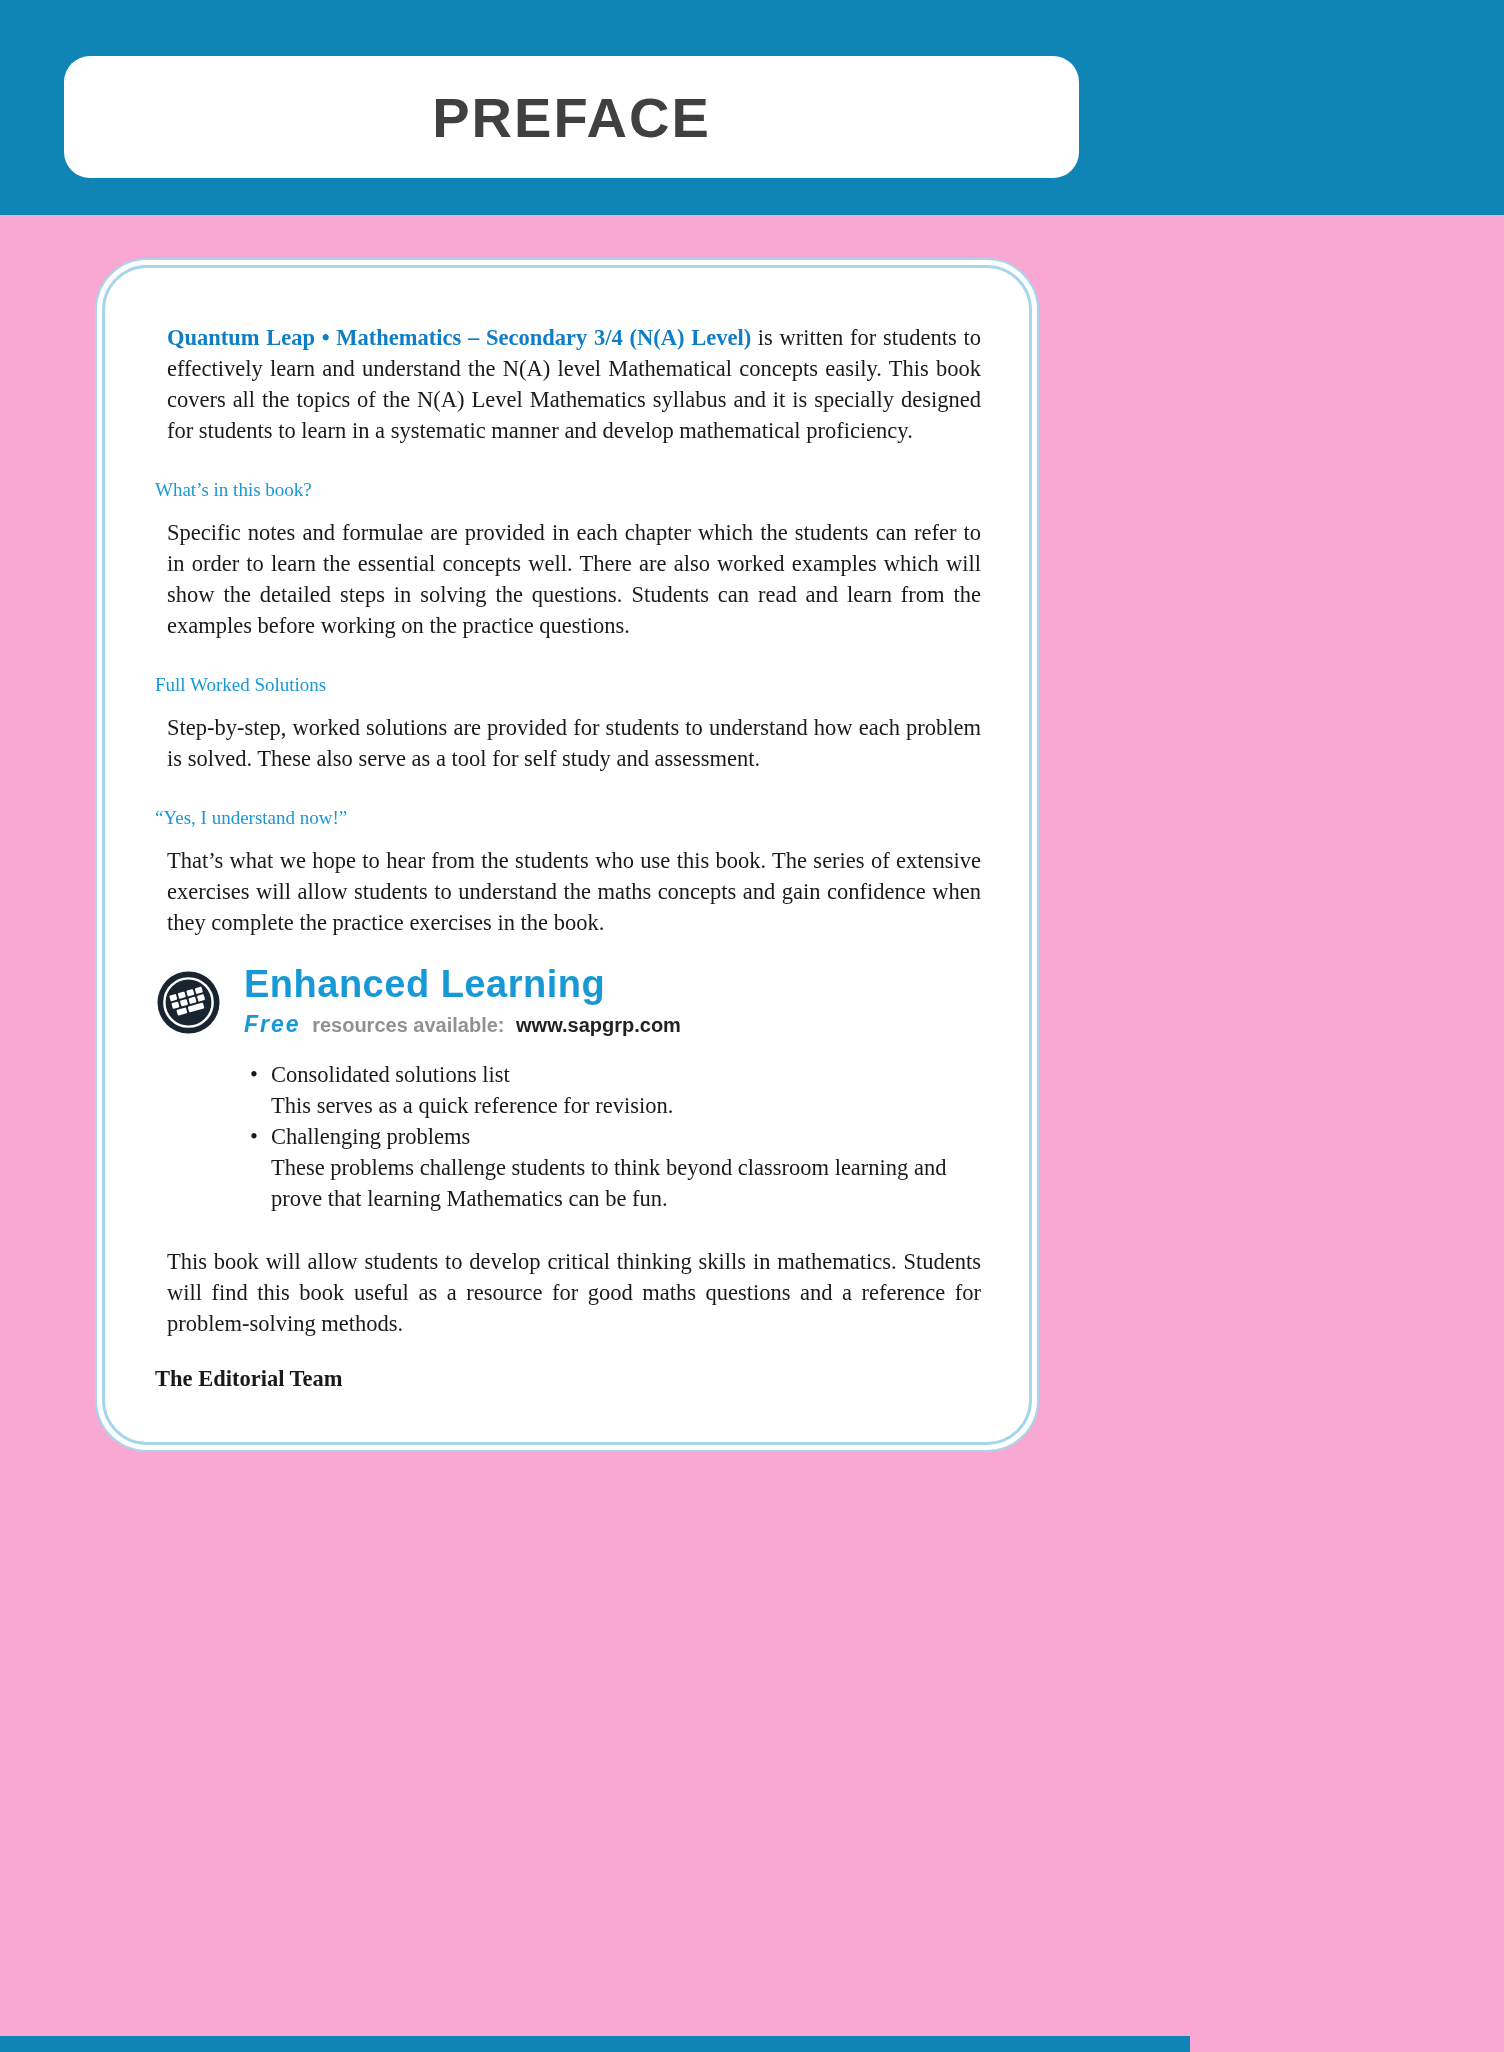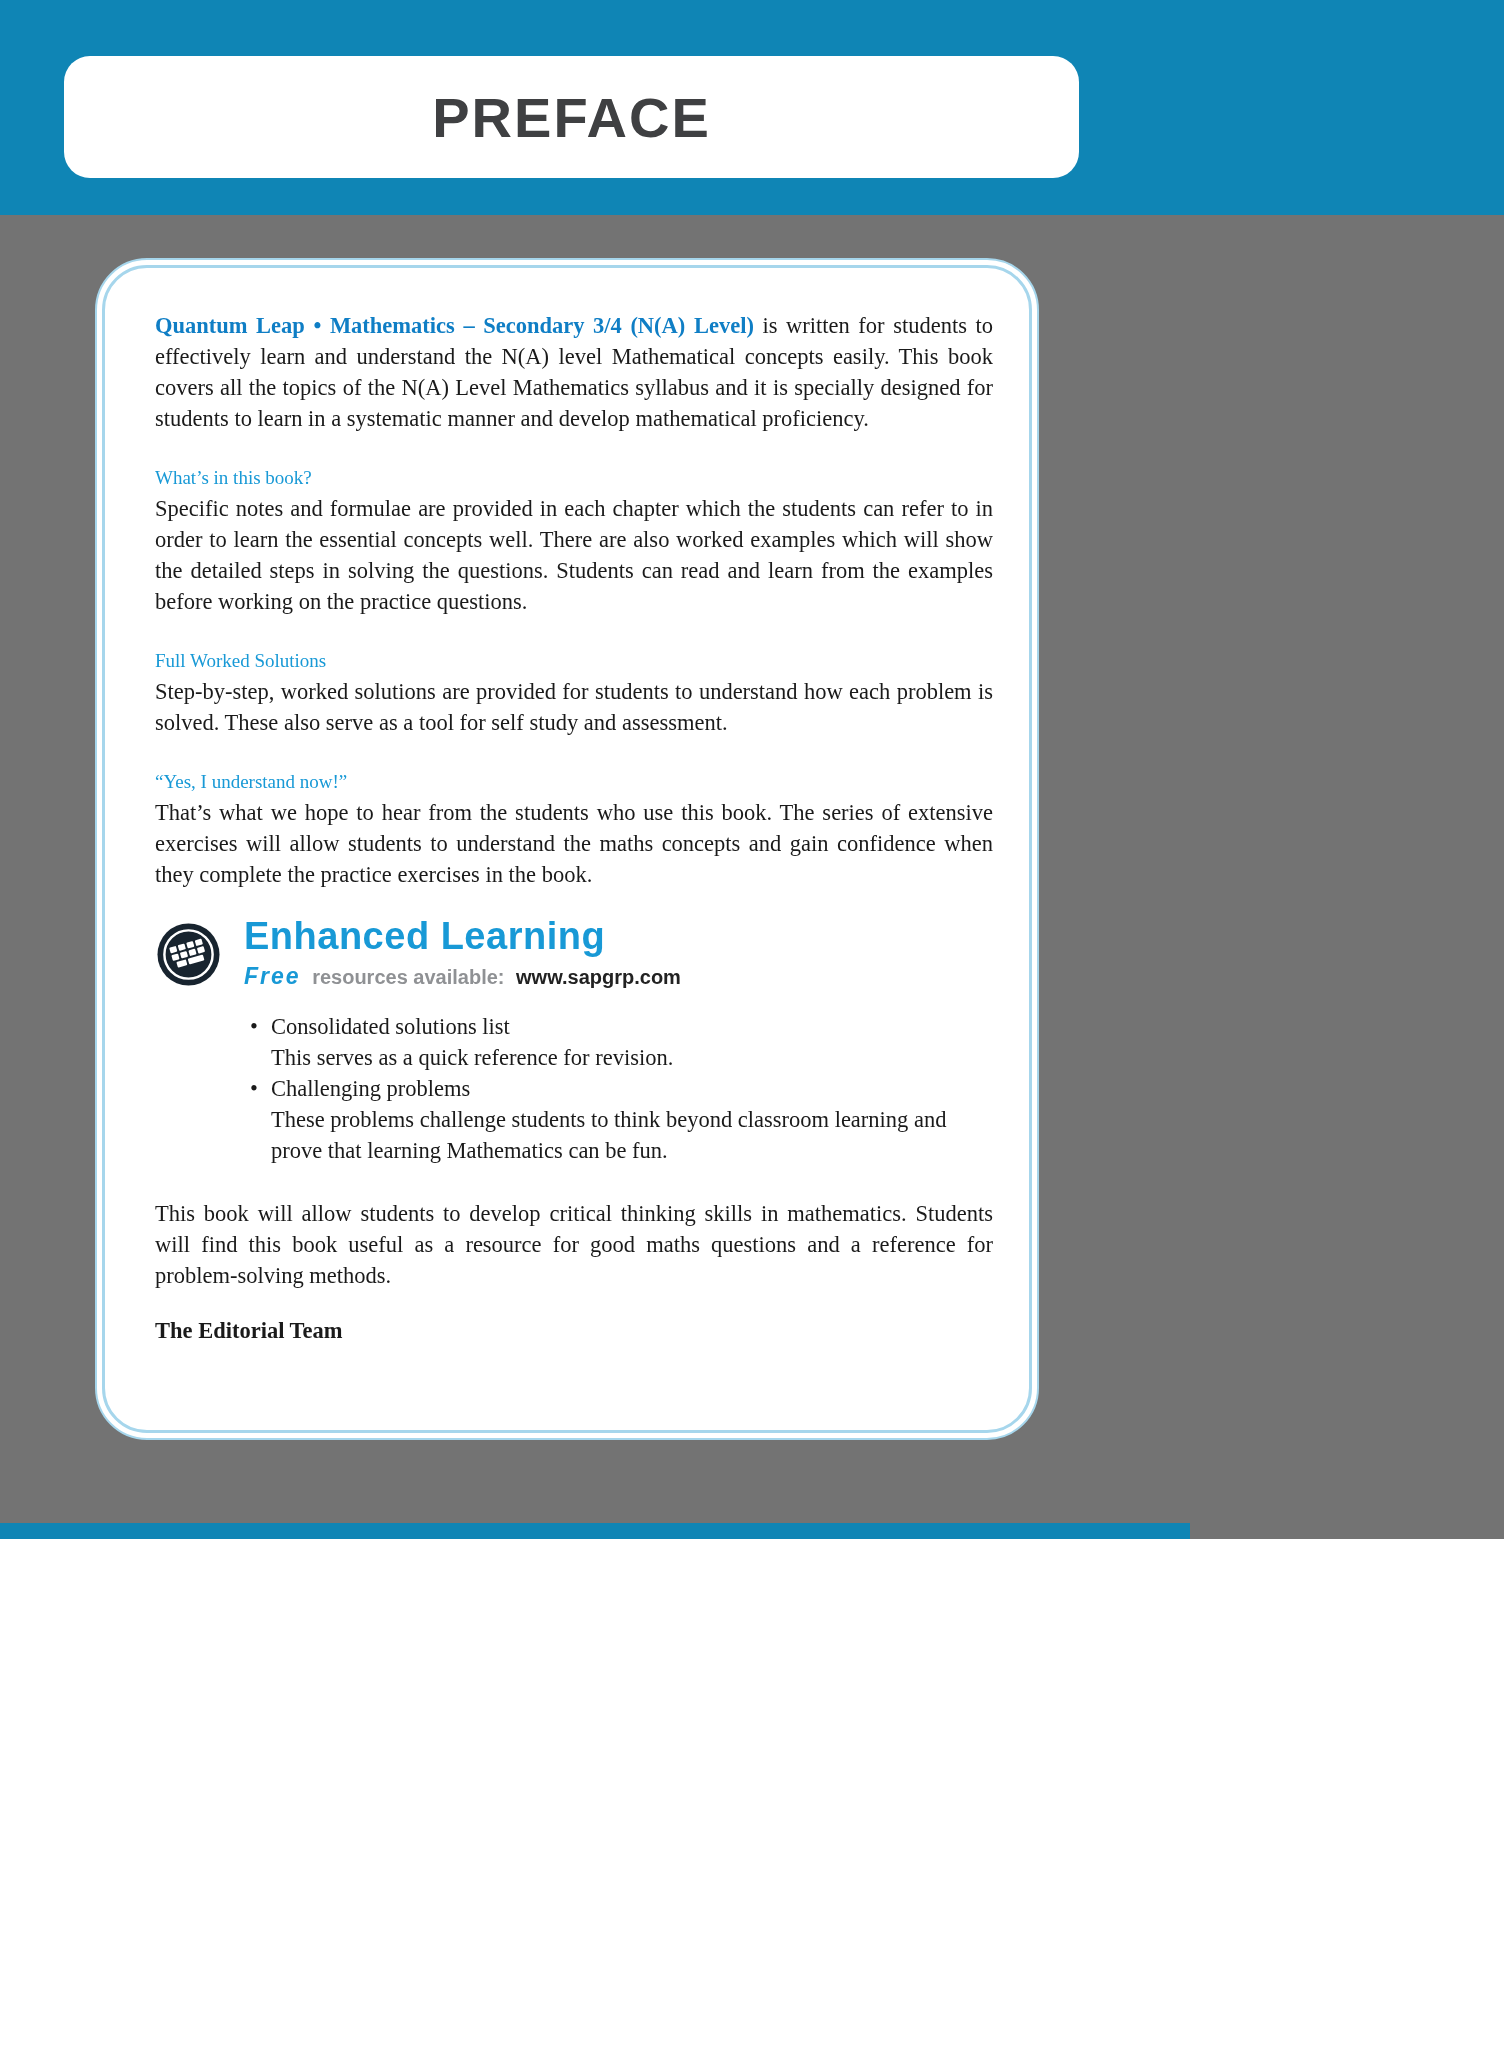--- a/index.html
+++ b/index.html
@@ -1,19 +1,19 @@
 <!DOCTYPE html>
 <html style="--banner-teal: #0f85b5; --heading-blue: #1899d6; --lead-blue: #0f7ec5; --frame-border: #a6d6ec; --title-color: #3f4042; --gray-label: #8f9194; --text-dark: #1a1a1a;"><head>
 <meta charset="utf-8">
 <style>
   * { margin: 0; padding: 0; box-sizing: border-box; }
   html, body { background: #ffffff; }
   body { width: 1504px; height: 2052px; position: relative; overflow: hidden; }
 
-  .page { position: relative; width: 1504px; height: 1539px; background: #737373; }
+  .page { position: relative; width: 1504px; height: 2052px; background: #f9a8d4; }
 
   
   .banner {
     position: absolute; top: 0; left: 0;
     width: 1504px; height: 215px;
     background: var(--banner-teal, #0f85b5);
   }
   .title-plate {
     position: absolute; left: 64px; top: 56px;
     width: 1015px; height: 122px;
@@ -40,21 +40,21 @@
     border-radius: 45px; min-height: 1168px;
     padding: 42px 36px 48px 50px;
   }
 
   .content {
     font-family: "Liberation Serif", serif;
     font-size: 22.5px; line-height: 31px;
     color: var(--text-dark, #1a1a1a);
     text-align: justify;
   }
-  .para { margin: 0; }
+  .para { margin: 12px; }
   .lead { color: var(--lead-blue, #0f7ec5); font-weight: 700; }
 
   .sec { margin-top: 28px; }
   .sec-heading {
     font-size: 19px; line-height: 31px; font-weight: 400;
     color: var(--heading-blue, #1899d6);
   }
 
   
   .enhanced {

